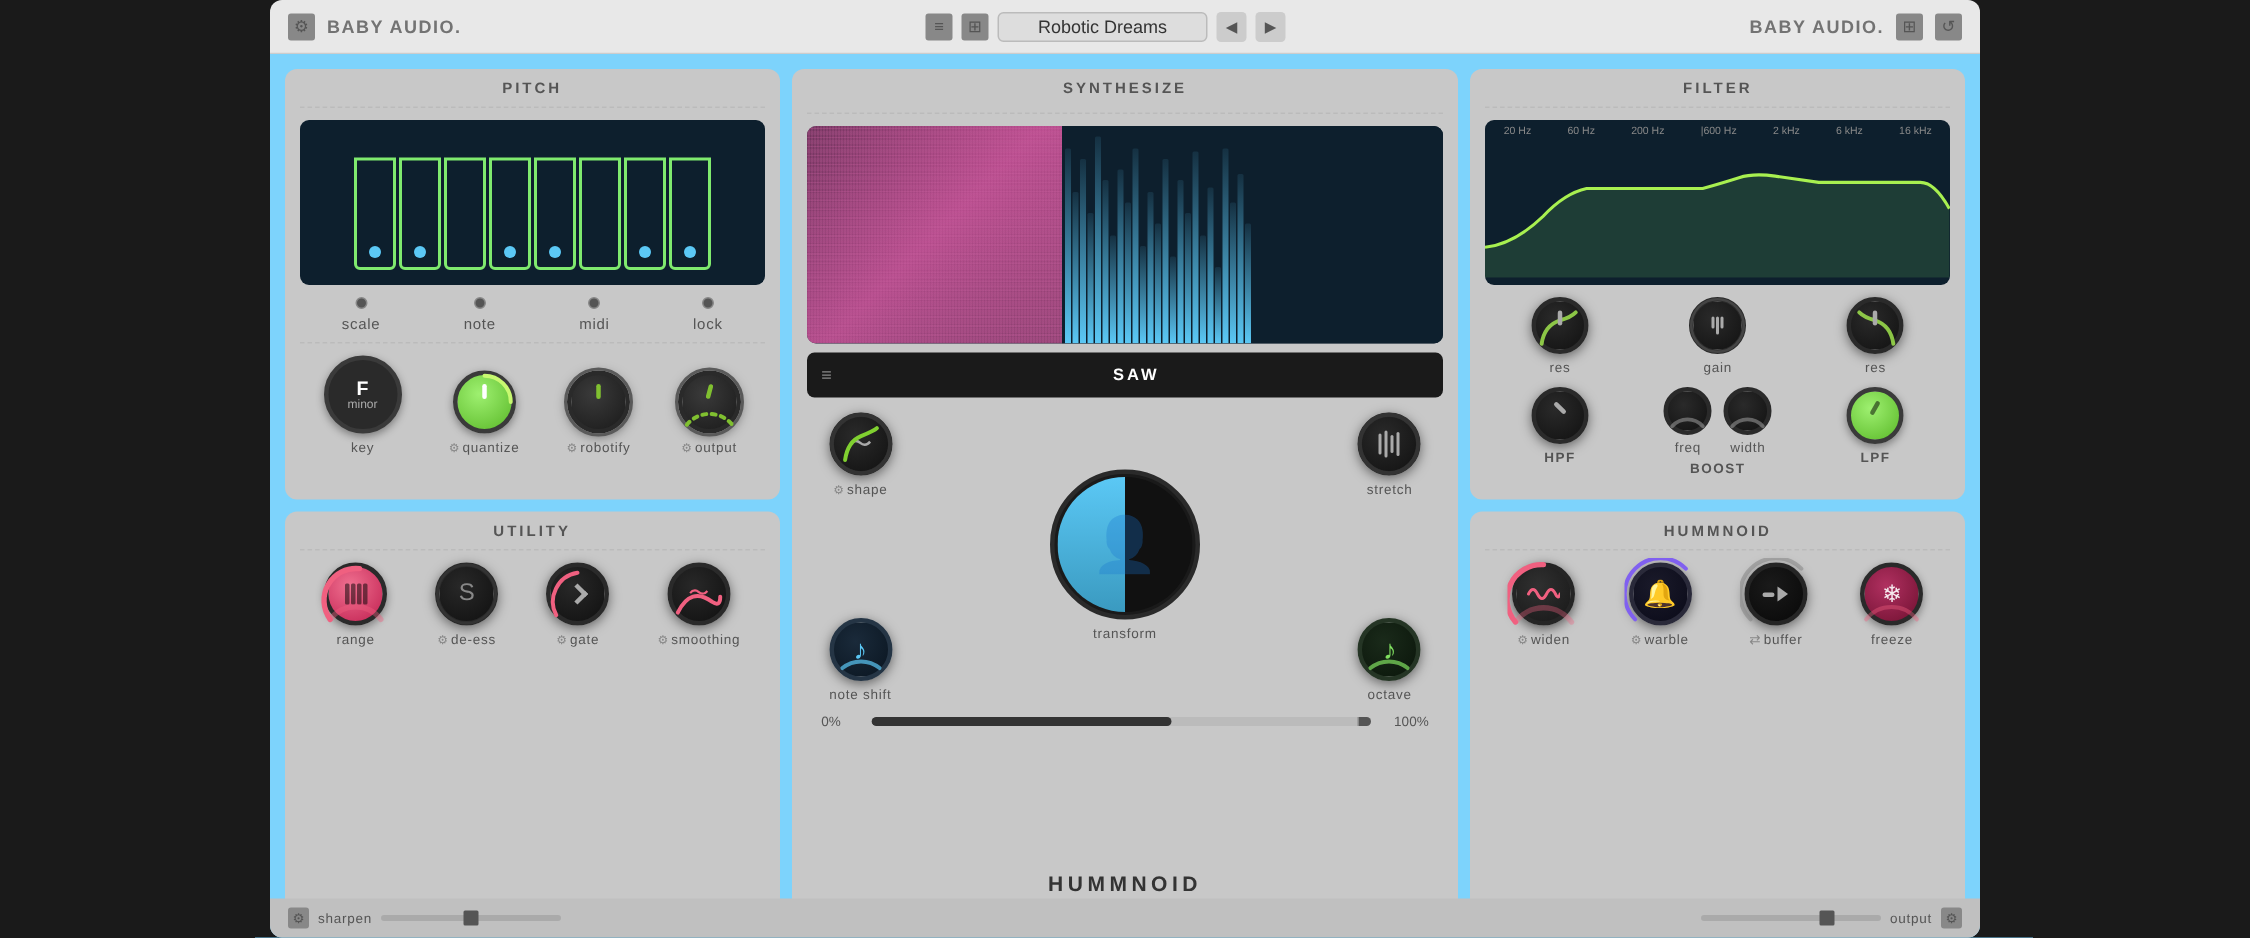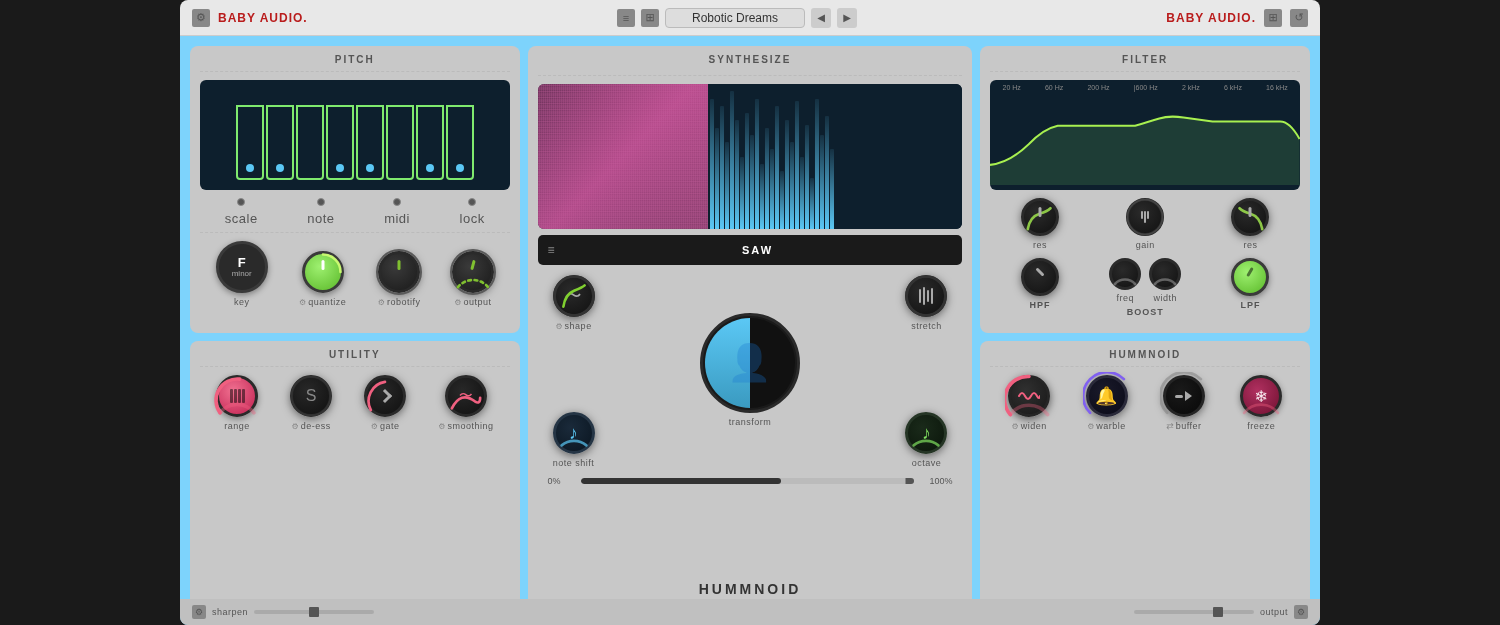--- a/index.html
+++ b/index.html
@@ -41,21 +41,21 @@
       width: 18px; height: 18px;
       background: #888;
       border-radius: 2px;
       display: flex; align-items: center; justify-content: center;
       font-size: 11px; color: #555;
     }
     .title-bar-logo {
       font-size: 12px;
       font-weight: 700;
       letter-spacing: 1px;
-      color: #b91c1c;
+      color: #737373;
     }
     .title-bar-preset {
       background: #ddd;
       border: 1px solid #bbb;
       border-radius: 4px;
       padding: 2px 20px;
       font-size: 12px;
       color: #333;
       min-width: 140px;
       text-align: center;
@@ -158,21 +158,21 @@
       align-items: center;
       gap: 3px;
     }
     .dot-indicator {
       width: 8px; height: 8px;
       background: #555;
       border-radius: 50%;
       border: 1px solid #888;
     }
     .ctrl-label {
-      font-size: 13px;
+      font-size: 10px;
       color: #555;
       letter-spacing: 0.5px;
       margin-top: 2px;
     }
 
     .pitch-knobs {
       display: flex;
       justify-content: space-around;
       align-items: flex-end;
       margin-top: 6px;

